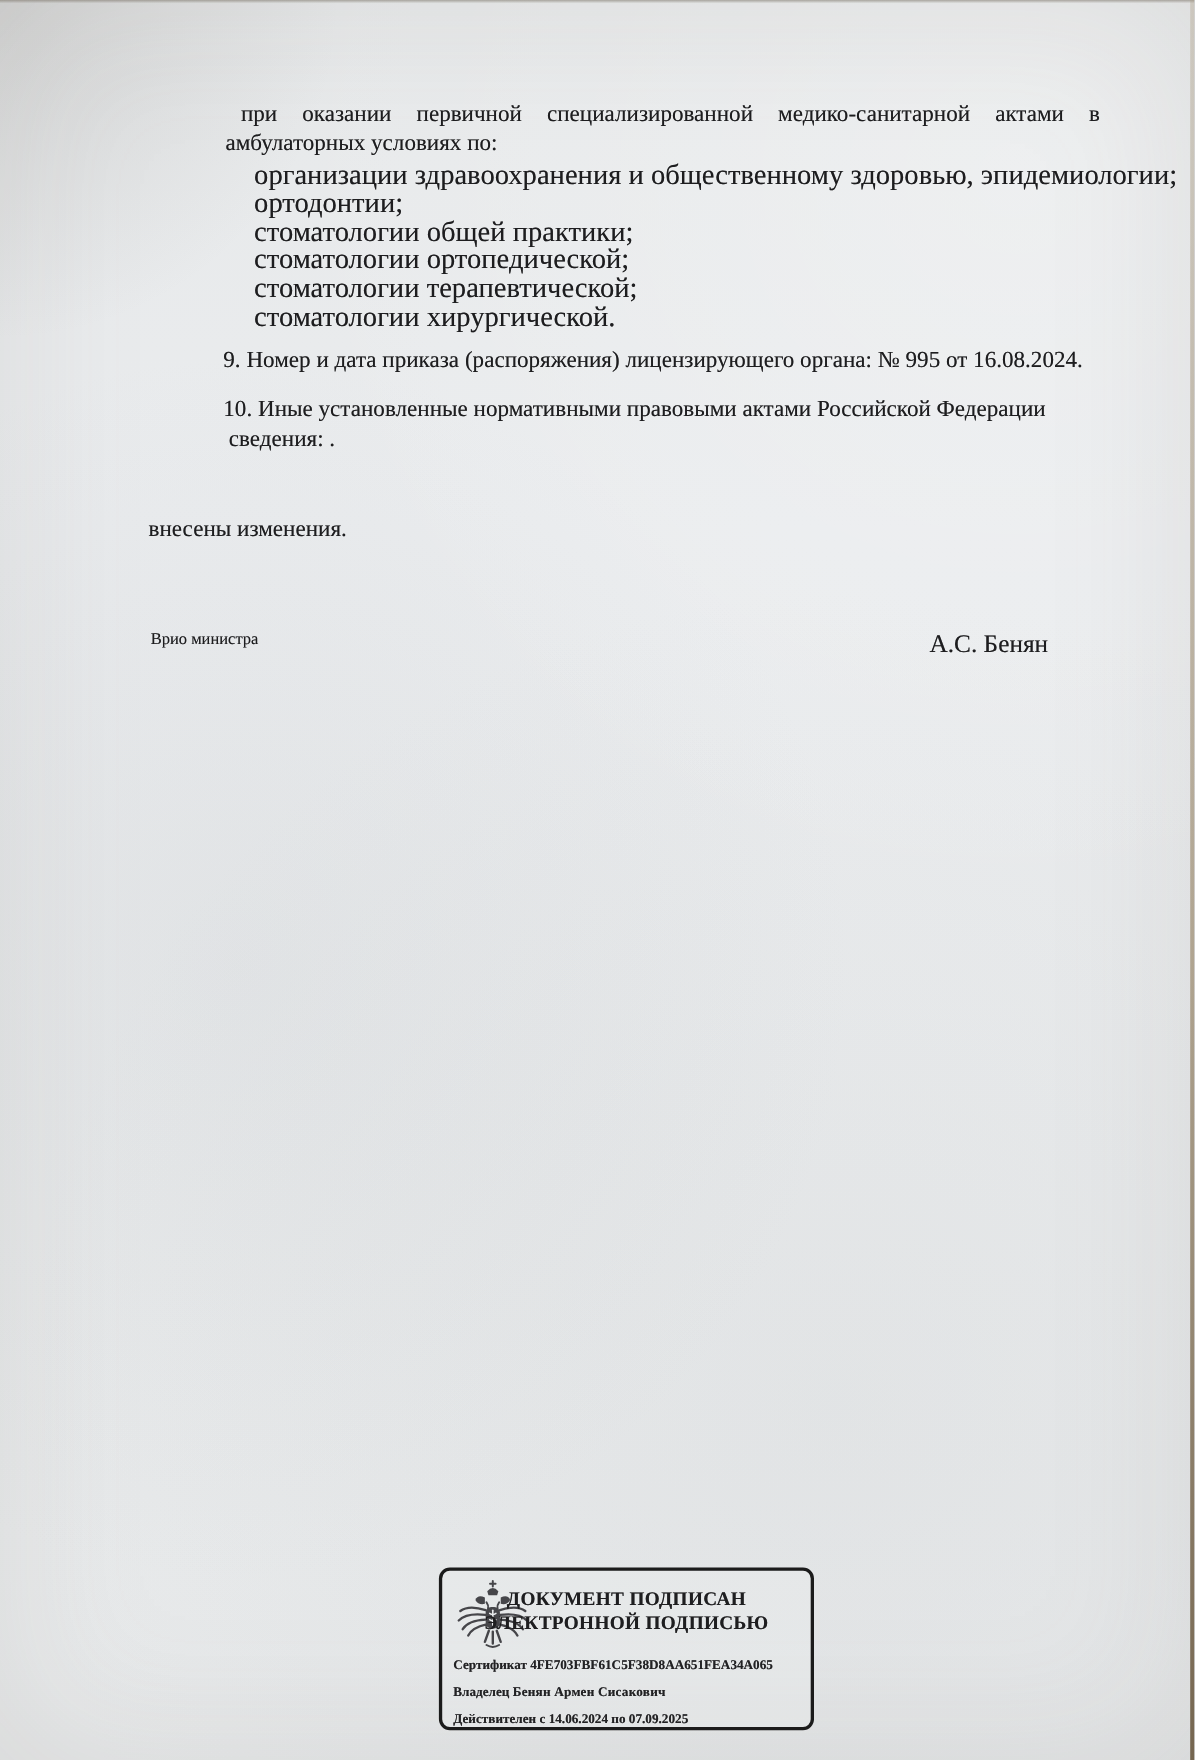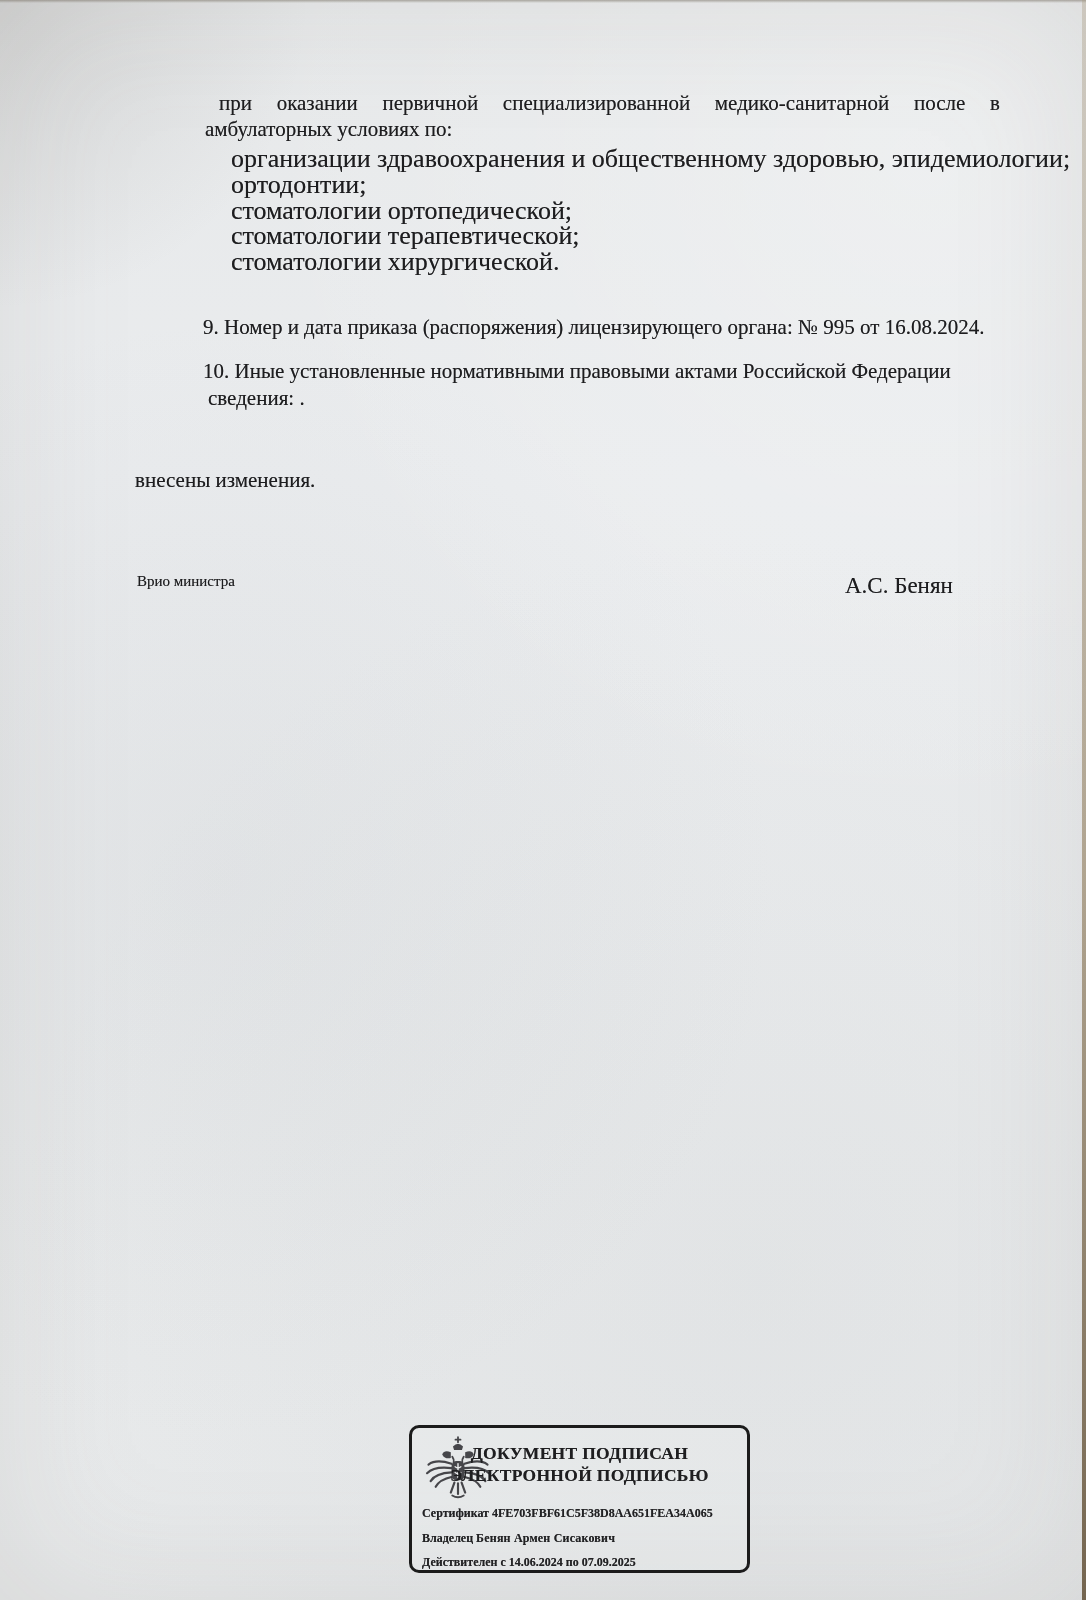--- a/index.html
+++ b/index.html
@@ -40,21 +40,21 @@
   .item-10 .l2 { display:block; padding-left:5px; }
   .item-10 .l1 { display:block; }
 
   .note { position:absolute; left:135px; top:466px; width:880px; font-size:21px; line-height:28px; }
   .note span { display:block; }
 
   .sig-label { position:absolute; left:137px; top:573px; font-size:15px; }
   .sig-name  { position:absolute; left:845px; top:573px; font-size:23px; }
 
   .stamp {
-    position:absolute; left:409px; top:1425px; width:341px; height:148px;
+    position:absolute; left:399px; top:1425px; width:341px; height:148px;
     box-sizing:border-box;
     border:3px solid #1b1b1b; border-radius:10px;
     background:rgba(236,237,239,0.35);
   }
   .stamp-eagle { position:absolute; left:10px; top:7px; width:72px; height:72px; }
   .stamp-title {
     position:absolute; left:0; right:0; top:14px;
     text-align:center; font-weight:bold; font-size:17.5px; line-height:22px;
     letter-spacing:0.3px; color:#1e1e20;
   }
@@ -69,27 +69,28 @@
 </head>
 <body>
 
 <div class="page">
   <div class="edge-top"></div>
   <div class="edge-right"></div>
 
   <div class="doc-content">
 
     <div class="para-intro">
-      <span class="l1">при оказании первичной специализированной медико-санитарной после в</span>
+      <span class="l1">при оказании первичной специализированной медико-санитарной актами в</span>
       <span class="l2">амбулаторных условиях по:</span>
     </div>
 
     <div class="spec-list">
       <div>организации здравоохранения и общественному здоровью, эпидемиологии;</div>
       <div>ортодонтии;</div>
+      <div>стоматологии общей практики;</div>
       <div>стоматологии ортопедической;</div>
       <div>стоматологии терапевтической;</div>
       <div>стоматологии хирургической.</div>
     </div>
 
     <div class="item-9">9. Номер и дата приказа (распоряжения) лицензирующего органа: № 995 от 16.08.2024.</div>
 
     <div class="item-10">
       <span class="l1">10. Иные установленные нормативными правовыми актами Российской Федерации</span>
       <span class="l2">сведения: .</span>

